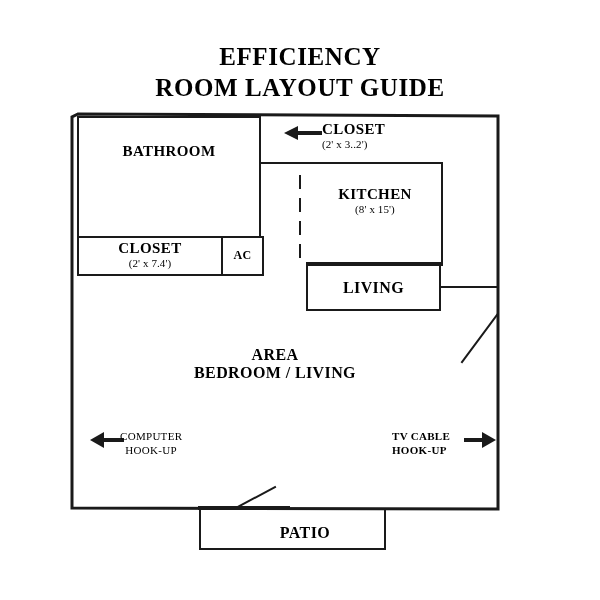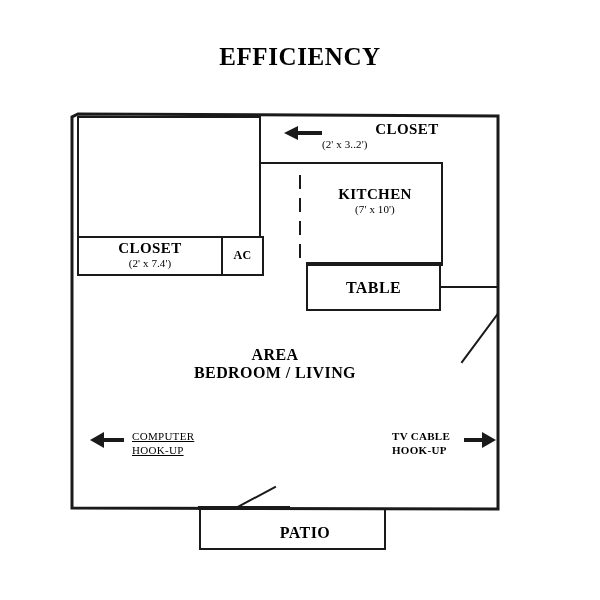--- a/index.html
+++ b/index.html
@@ -30,21 +30,20 @@
   .lbl {
     position: absolute;
     text-align: center;
     line-height: 1.12;
     white-space: nowrap;
   }
   .room-name {
     font-weight: bold;
     font-size: 15px;
     letter-spacing: 0.4px;
-    text-align: center;
   }
   .room-dim {
     font-weight: normal;
     font-size: 11px;
     letter-spacing: 0.1px;
   }
   
   #title-block {
     position: absolute;
     left: 0;
@@ -76,30 +75,31 @@
 
   
   .hookup {
     position: absolute;
     font-size: 11px;
     font-weight: normal;
     line-height: 1.25;
     letter-spacing: 0.3px;
     white-space: nowrap;
   }
-  #hookup-computer { left: 132px; top: 430px; text-align: left; text-decoration: underline; }
+  #hookup-computer { left: 120px; top: 430px; text-align: center; }
   #hookup-tv       { left: 392px; top: 430px; text-align: left; font-weight: bold; }
 </style>
 </head>
 <body>
 
 <div id="page">
 
   <div id="title-block">
     <div id="title-line-1">EFFICIENCY</div>
+    <div id="title-line-2">ROOM LAYOUT GUIDE</div>
   </div>
 
   <svg id="plan-svg" viewBox="0 0 600 600">
     <g fill="none" stroke="#1a1a1a" stroke-linecap="square">
 
       <path d="M 78 114 L 498 116 L 498 509 L 72 508 L 72 117 Z" stroke-width="3"></path>
 
       <rect x="78" y="117" width="182" height="120" stroke-width="2"></rect>
 
       <rect x="78" y="237" width="144" height="38" stroke-width="2"></rect>
@@ -135,43 +135,44 @@
       </g>
 
       <g>
         <line x1="466" y1="440" x2="487" y2="440" stroke-width="4"></line>
         <polygon points="496,440 482,432 482,448" fill="#1a1a1a" stroke="none"></polygon>
       </g>
     </g>
   </svg>
 
   <div class="lbl" id="label-bathroom">
+    <div class="room-name">BATHROOM</div>
   </div>
 
   <div class="lbl" id="label-closet-bath">
     <div class="room-name">CLOSET</div>
     <div class="room-dim">(2' x 7.4')</div>
   </div>
 
   <div class="lbl" id="label-ac">
     <div class="room-name">AC</div>
   </div>
 
   <div class="lbl" id="label-closet-kit">
     <div class="room-name">CLOSET</div>
     <div class="room-dim">(2' x 3..2')</div>
   </div>
 
   <div class="lbl" id="label-kitchen">
     <div class="room-name">KITCHEN</div>
-    <div class="room-dim">(7' x 10')</div>
+    <div class="room-dim">(8' x 15')</div>
   </div>
 
   <div class="lbl" id="label-table">
-    <div class="room-name">TABLE</div>
+    <div class="room-name">LIVING</div>
   </div>
 
   <div class="lbl" id="label-bedroom">
     <div class="room-name">AREA</div>
     <div class="room-name">BEDROOM / LIVING</div>
   </div>
 
   <div class="lbl" id="label-patio">
     <div class="room-name">PATIO</div>
   </div>

